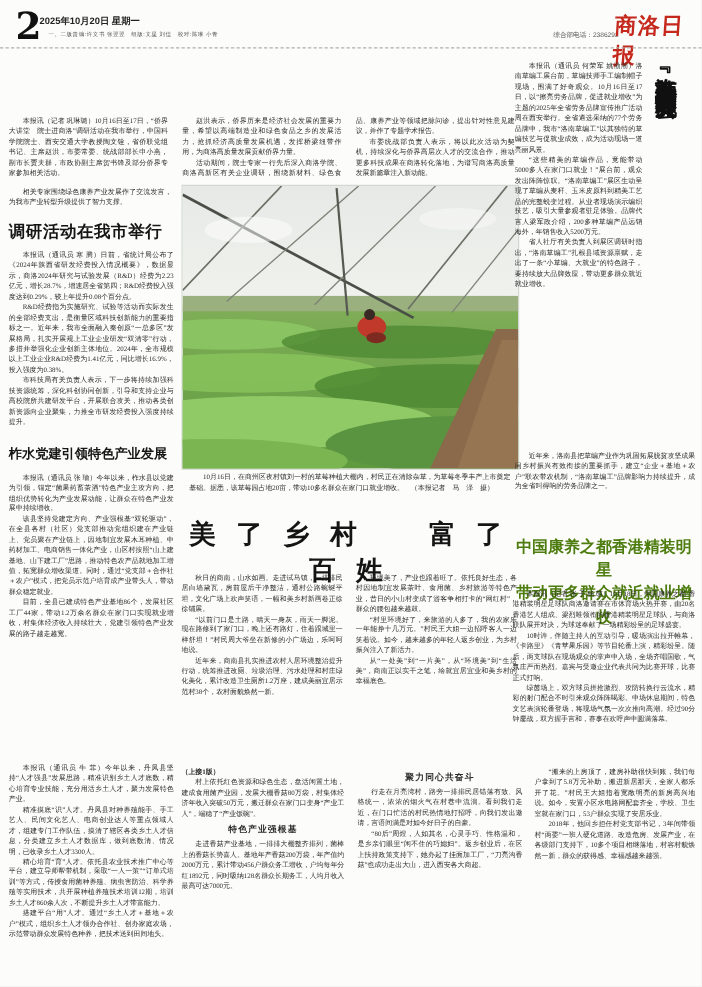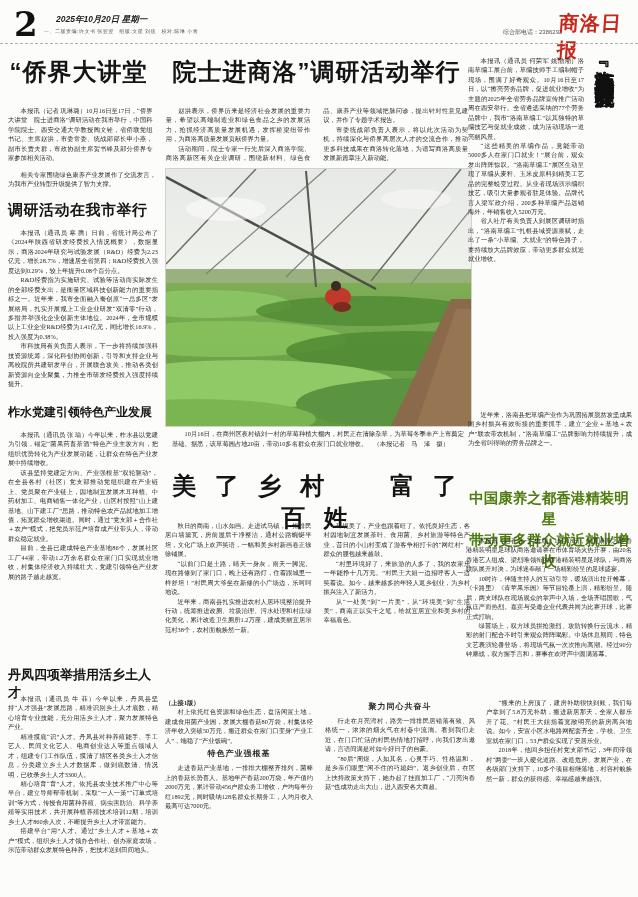--- a/index.html
+++ b/index.html
@@ -33,27 +33,26 @@
   .caption{font-size:6.3px;line-height:1.55;text-align:justify;color:#2a2a2a;}
   .caption p{margin:0;text-indent:2em;}
   .photo-frame{border:1px solid #cfd3cc;}
 </style>
 </head>
 <body>
 
 <div class="page">
 
   <div class="abs pagenum" style="left:14px;top:4px;">2</div>
-  <div class="abs date" style="left:56px;top:14px;font-style:italic;">2025年10月20日 星期一</div>
+  <div class="abs date" style="left:36px;top:14px;">2025年10月20日 星期一</div>
   <div class="abs credits" style="left:44px;top:28px;">一、二版责编:许文书 张翌翌　组版:文星 刘佳　校对:陈琳 小青</div>
   <div class="abs phone" style="left:503px;top:28px;">综合部电话：2386292</div>
   <div class="abs masthead" style="left:558px;top:10px;">商洛日报</div>
   <div class="abs head-rule" style="left:0;top:43px;"></div>
 
-  <div class="abs h-main" style="left:0;top:56px;width:470px;">“侨界大讲堂　院士进商洛”调研活动举行</div>
   <div class="abs bt cols3" style="left:8px;top:106px;width:460px;height:62px;">
     <p>本报讯（记者 巩琳璐）10月16日至17日，“侨界大讲堂　院士进商洛”调研活动在我市举行，中国科学院院士、西安交通大学教授陶文铨，省侨联党组书记、主席赵洪，市委常委、统战部部长申小燕，副市长贾夫群，市政协副主席贺书锋及部分侨界专家参加相关活动。</p>
     <p>赵洪表示，侨界历来是经济社会发展的重要力量，希望以高端制造业和绿色食品之乡的发展活力，抢抓经济高质量发展机遇，发挥桥梁纽带作用，为商洛高质量发展贡献侨界力量。</p>
     <p>活动期间，院士专家一行先后深入商洛学院、商洛高新区有关企业调研，围绕新材料、绿色食品、康养产业等领域把脉问诊，提出针对性意见建议，并作了专题学术报告。</p>
     <p>市委统战部负责人表示，将以此次活动为契机，持续深化与侨界高层次人才的交流合作，推动更多科技成果在商洛转化落地，为谱写商洛高质量发展新篇章注入新动能。</p>
   </div>
   <div class="abs bt" style="left:8px;top:170px;width:148px;height:26px;">
     <p>相关专家围绕绿色康养产业发展作了交流发言，为我市产业转型升级提供了智力支撑。</p>
   </div>
 
@@ -112,21 +111,20 @@
     <p>市科技局有关负责人表示，下一步将持续加强科技资源统筹，深化科创协同创新，引导和支持企业与高校院所共建研发平台，开展联合攻关，推动各类创新资源向企业聚集，力推全市研发经费投入强度持续提升。</p>
   </div>
 
   <div class="abs h-left" style="left:8px;top:404px;width:152px;font-size:12px;">柞水党建引领特色产业发展</div>
   <div class="abs bt" style="left:8px;top:430px;width:150px;height:218px;">
     <p>本报讯（通讯员 张 瑜）今年以来，柞水县以党建为引领，锚定“菌果药畜茶酒”特色产业主攻方向，把组织优势转化为产业发展动能，让群众在特色产业发展中持续增收。</p>
     <p>该县坚持党建定方向、产业强根基“双轮驱动”，在全县各村（社区）党支部推动党组织建在产业链上、党员聚在产业链上，因地制宜发展木耳种植、中药材加工、电商销售一体化产业，山区村按照“山上建基地、山下建工厂”思路，推动特色农产品就地加工增值，拓宽群众增收渠道。同时，通过“党支部＋合作社＋农户”模式，把党员示范户培育成产业带头人，带动群众稳定就业。</p>
     <p>目前，全县已建成特色产业基地86个，发展社区工厂44家，带动1.2万余名群众在家门口实现就业增收，村集体经济收入持续壮大，党建引领特色产业发展的路子越走越宽。</p>
   </div>
 
-  <div class="abs h-left" style="left:8px;top:666px;width:152px;font-size:13px;">丹凤四项举措用活乡土人才</div>
   <div class="abs bt" style="left:8px;top:694px;width:150px;height:196px;">
     <p>本报讯（通讯员 牛 菲）今年以来，丹凤县坚持“人才强县”发展思路，精准识别乡土人才底数，精心培育专业技能，充分用活乡土人才，聚力发展特色产业。</p>
     <p>精准摸底“识”人才。丹凤县对种养殖能手、手工艺人、民间文化艺人、电商创业达人等重点领域人才，组建专门工作队伍，摸清了辖区各类乡土人才信息，分类建立乡土人才数据库，做到底数清、情况明，已收录乡土人才3300人。</p>
     <p>精心培育“育”人才。依托县农业技术推广中心等平台，建立导师帮带机制，采取“一人一策”“订单式培训”等方式，传授食用菌种养殖、病虫害防治、科学养殖等实用技术，共开展种植养殖技术培训12期，培训乡土人才860余人次，不断提升乡土人才带富能力。</p>
     <p>搭建平台“用”人才。通过“乡土人才＋基地＋农户”模式，组织乡土人才领办合作社、创办家庭农场，示范带动群众发展特色种养，把技术送到田间地头。</p>
   </div>
 
   <div class="abs bt" style="left:468px;top:56px;width:116px;height:348px;">
     <p>本报讯（通讯员 何荣军 姚渤潮）洛南草编工展台前，草编技师手工编制帽子现场，围满了好奇观众。10月16日至17日，以“擦亮劳务品牌，促进就业增收”为主题的2025年全省劳务品牌宣传推广活动周在西安举行。全省遴选采纳的77个劳务品牌中，我市“洛南草编工”以其独特的草编技艺与促就业成效，成为活动现场一道亮丽风景。</p>
     <p>“这些精美的草编作品，竟能带动5000多人在家门口就业！”展台前，观众发出阵阵惊叹。“洛南草编工”展区生动呈现了草编从麦秆、玉米皮原料到精美工艺品的完整蜕变过程。从业者现场演示编织技艺，吸引大量参观者驻足体验。品牌代言人梁军政介绍，200多种草编产品远销海外，年销售收入5200万元。</p>

